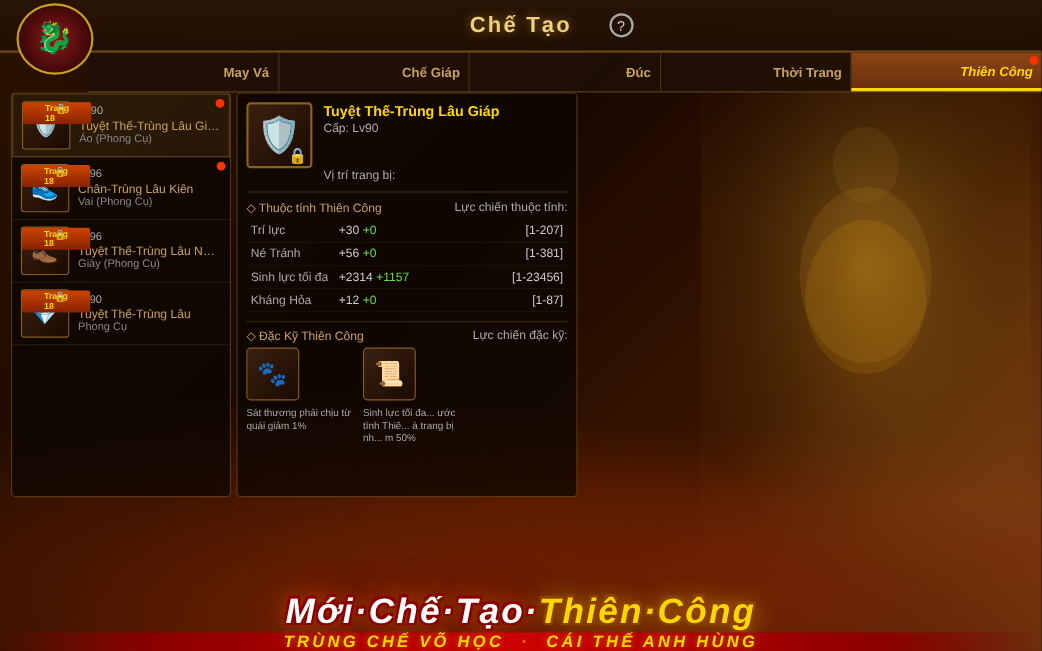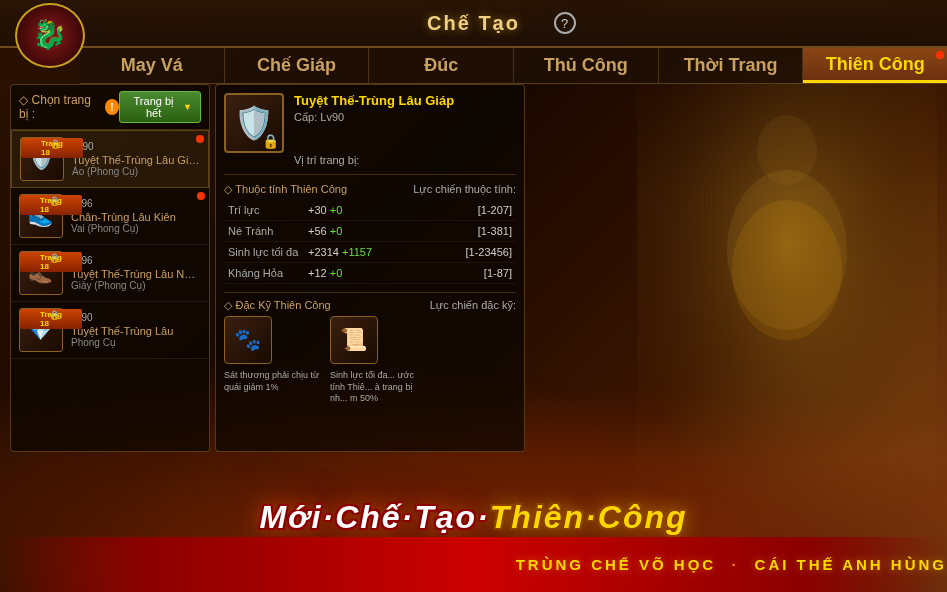--- a/index.html
+++ b/index.html
@@ -137,36 +137,37 @@
       display: flex;
       align-items: stretch;
       z-index: 10;
       border-bottom: 1px solid rgba(180,130,50,0.4);
     }
 
     .tab {
       flex: 1;
       display: flex;
       align-items: center;
-      justify-content: center;
+      justify-content: flex-end;
       color: #c8a060;
-      font-size: 18px;
+      font-size: 12px;
       font-weight: bold;
       cursor: pointer;
       border-right: 1px solid rgba(180,130,50,0.3);
       padding: 0 8px;
       position: relative;
     }
 
     .tab:last-child { border-right: none; }
 
     .tab.active {
       background: linear-gradient(180deg, #8b4513 0%, #6b3010 100%);
       color: #ffd700;
       border-bottom: 2px solid #ffd700;
+      font-style: italic;
     }
 
     .tab.active::after {
       content: '';
       position: absolute;
       bottom: -1px;
       left: 0;
       right: 0;
       height: 2px;
       background: #ffd700;
@@ -498,27 +499,28 @@
         -2px -2px 0 #8b4000,
         2px -2px 0 #8b4000,
         -2px 2px 0 #8b4000,
         2px 2px 0 #8b4000,
         0 0 20px rgba(255,200,0,0.8);
     }
 
     .subtitle-banner {
       background: linear-gradient(90deg, transparent 0%, #8b0000 15%, #cc0000 50%, #8b0000 85%, transparent 100%);
       width: 100%;
-      padding: 19px 0;
-      text-align: right;
+      padding: 0 0;
+      text-align: center;
       color: #ffd700;
       font-size: 15px;
       font-weight: bold;
       letter-spacing: 3px;
       text-shadow: 0 0 8px rgba(255,200,0,0.5);
+      font-style: italic;
     }
 
     .dot-separator {
       color: #ff8800;
       margin: 0 8px;
     }
 
     
     .trang-badge {
       position: absolute;
@@ -574,42 +576,29 @@
   <div class="tab">
     <span>May Vá</span>
   </div>
   <div class="tab">
     <span>Chế Giáp</span>
   </div>
   <div class="tab">
     <span>Đúc</span>
   </div>
   <div class="tab">
-    <span>Thủ Công</span>
-  </div>
-  <div class="tab">
     <span>Thời Trang</span>
   </div>
   <div class="tab active">
     <span>Thiên Công</span>
     <div class="tab-notification"></div>
   </div>
 </div>
 
 <div class="left-panel">
-  <div class="panel-header-left">
-    <div class="choose-equipment-label">
-      <span>◇ Chọn trang bị :</span>
-      <div class="warning-icon">!</div>
-    </div>
-    <button class="dropdown-btn">
-      <span>Trang bị hết</span>
-      <span class="dropdown-arrow">▼</span>
-    </button>
-  </div>
   <div class="equip-list">
 
     <div class="equip-item selected">
       <div class="equip-icon">
         <div class="trang-badge">Trang 18</div>
         <span class="equip-icon-inner">🛡️</span>
         <span class="lock-icon">🔒</span>
       </div>
       <div class="equip-info">
         <div class="equip-level">Lv90</div>

